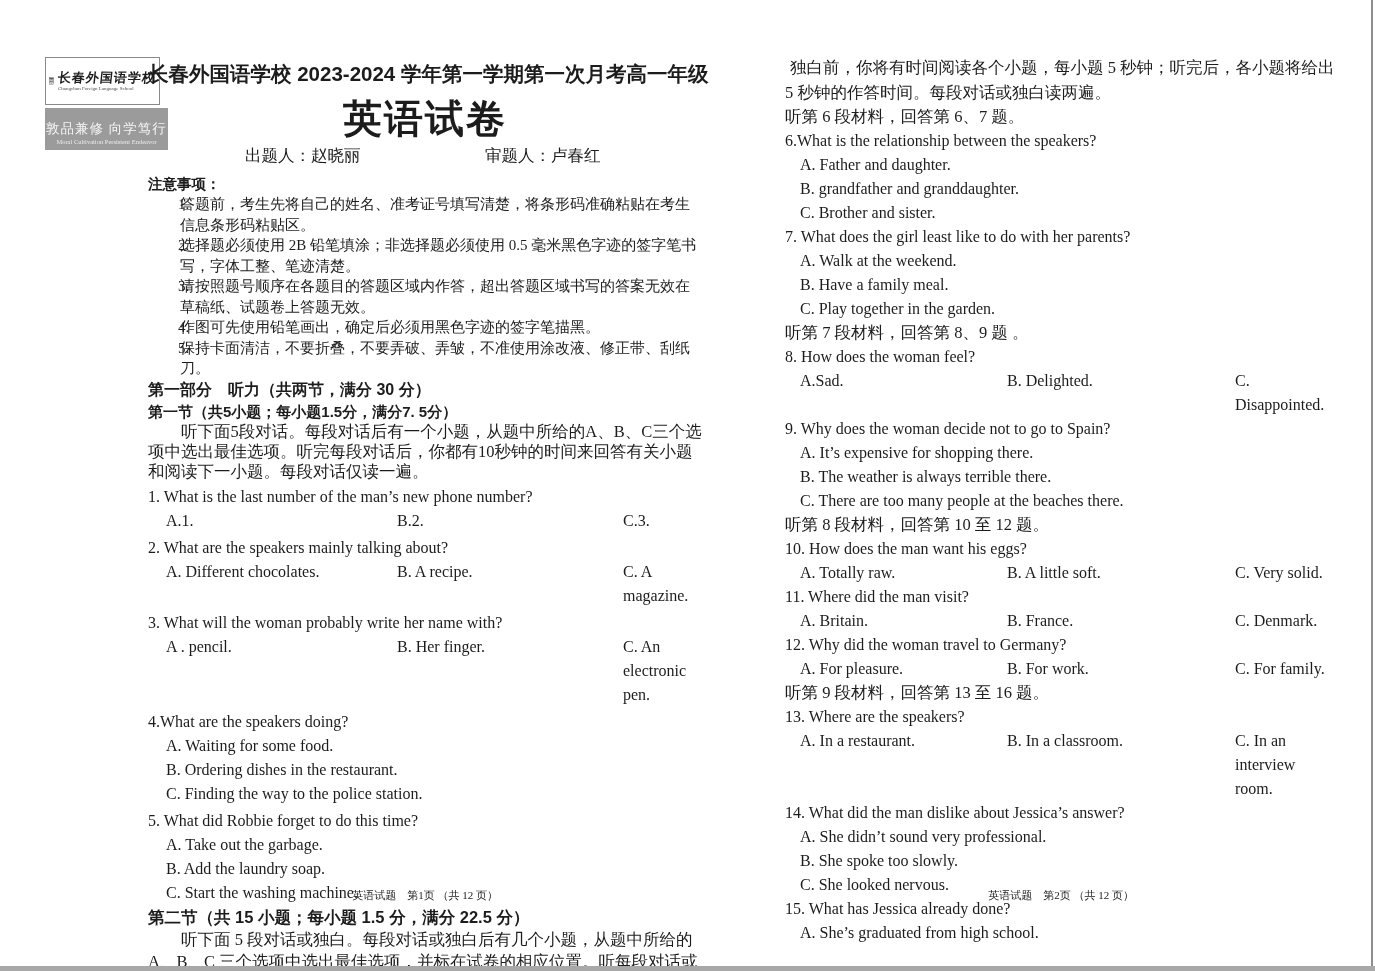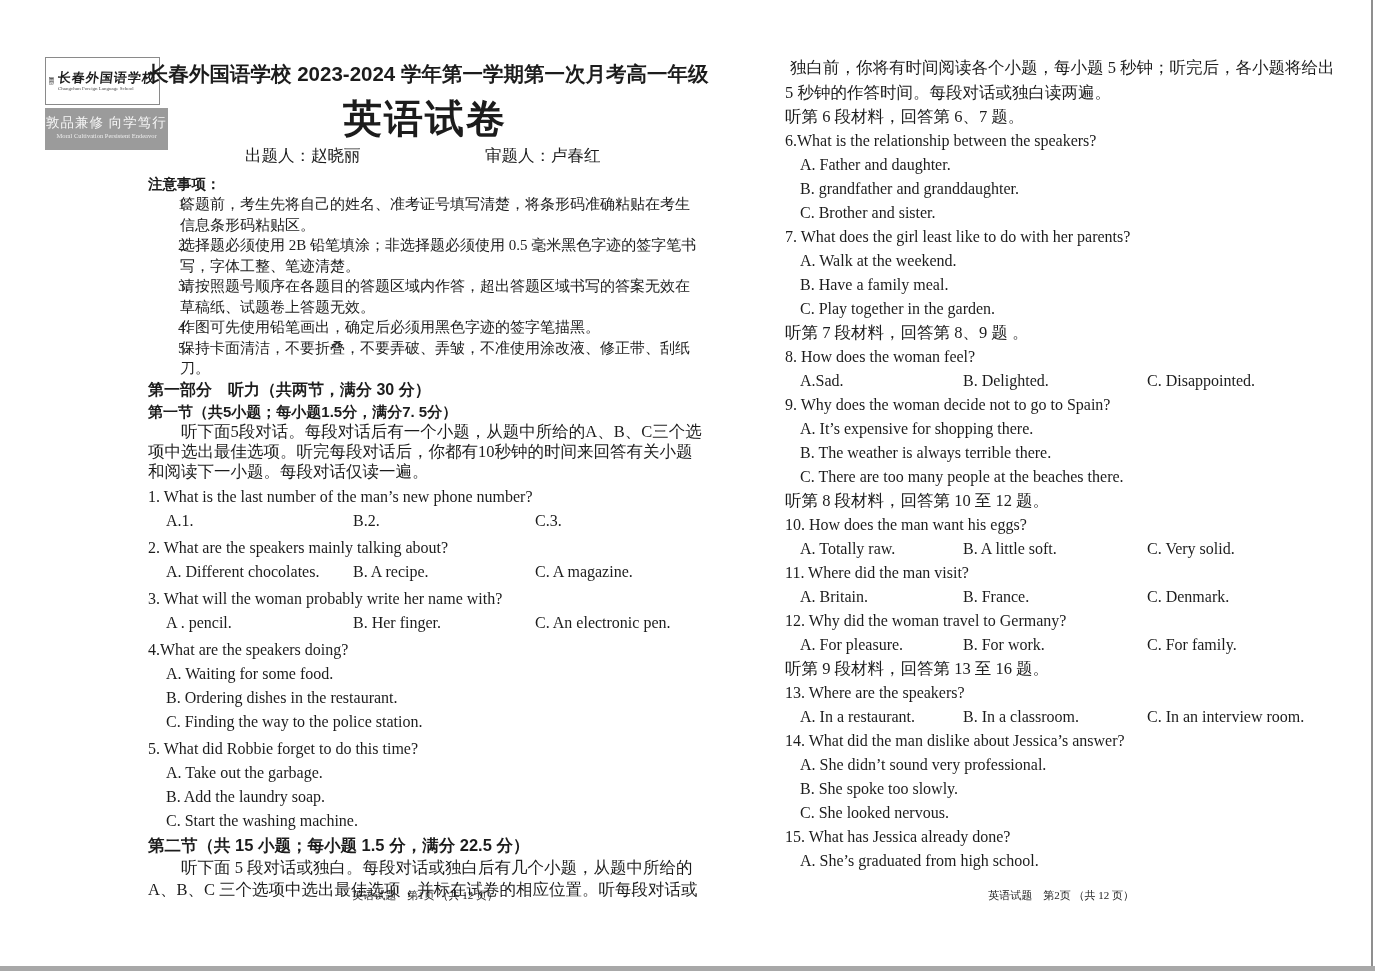--- a/index.html
+++ b/index.html
@@ -9,21 +9,21 @@
   
   .edge-right { position:absolute; top:0; right:2px; width:2px; height:971px; background:#8f8f8f; }
   .edge-bottom { position:absolute; left:0; bottom:0; width:1375px; height:5px; background:#a8a8a8; }
 
   
   .logo-block { position:absolute; left:45px; top:57px; width:123px; }
   .logo-top { width:115px; height:48px; background:#fff; border:1px solid #8a8a8a; display:flex; align-items:center; padding:2px 3px; gap:4px; }
   .logo-names { display:flex; flex-direction:column; justify-content:center; }
   .logo-cn { font-family:"Liberation Serif",serif; font-weight:bold; font-size:13px; line-height:15px; letter-spacing:1px; white-space:nowrap; transform:skewX(-6deg); }
   .logo-en { font-size:5px; line-height:7px; color:#4a4a4a; white-space:nowrap; }
-  .logo-bottom { width:123px; height:42px; background:#9b9b9b; margin-top:3px; text-align:center; padding-top:6px; }
+  .logo-bottom { width:123px; height:42px; background:#9b9b9b; margin-top:3px; text-align:center; padding-top:12px; }
   .motto-cn { color:#f5f5f5; font-family:"Liberation Sans",sans-serif; font-size:13.5px; line-height:17px; letter-spacing:1px; white-space:nowrap; }
   .motto-en { color:#ececec; font-size:6.5px; line-height:10px; white-space:nowrap; }
 
   
   .col { position:absolute; top:55px; }
   #col-left { left:148px; width:554px; }
   #col-right { left:785px; width:552px; }
 
   .title-line { margin-top:5px; font-family:"Liberation Sans","DejaVu Sans",sans-serif; font-weight:600; font-size:20.5px; line-height:27px; text-align:center; white-space:nowrap; }
   .subject { margin-top:13px; font-family:"Liberation Sans","DejaVu Sans",sans-serif; font-weight:bold; font-size:39px; line-height:37px; text-align:center; letter-spacing:2px; }
@@ -40,21 +40,21 @@
   .sec2-heading { font-family:"Liberation Sans",sans-serif; font-weight:bold; font-size:16.5px; line-height:24px; }
 
   .instr-line { font-size:16.5px; line-height:20px; }
   .instr-line.first { text-indent:2em; }
   .instr2-line { font-size:16.5px; line-height:22px; }
   .instr2-line.first { text-indent:2em; }
 
   .qa { margin-top:3px; }
   .q   { font-size:16px; line-height:24px; }
   .opt { font-size:16px; line-height:24px; padding-left:18px; }
-  .opt3 { display:flex; font-size:16px; line-height:24px; padding-left:18px; }
+  .opt3 { display:flex; font-size:16px; line-height:24px; padding-left:18px;gap:44px; }
   .opt3 .oa { width:187px; flex:none; }
   .opt3 .ob { width:182px; flex:none; }
   .opt3 .oc { flex:1; }
 
   
   #col-right .cont-line { font-size:16.5px; line-height:25px; }
   #col-right .cont-line.first { padding-left:5px; }
   .mat { font-size:16.5px; line-height:24px; }
   #col-right .opt { padding-left:15px; }
   #col-right .opt3 { padding-left:15px; }

